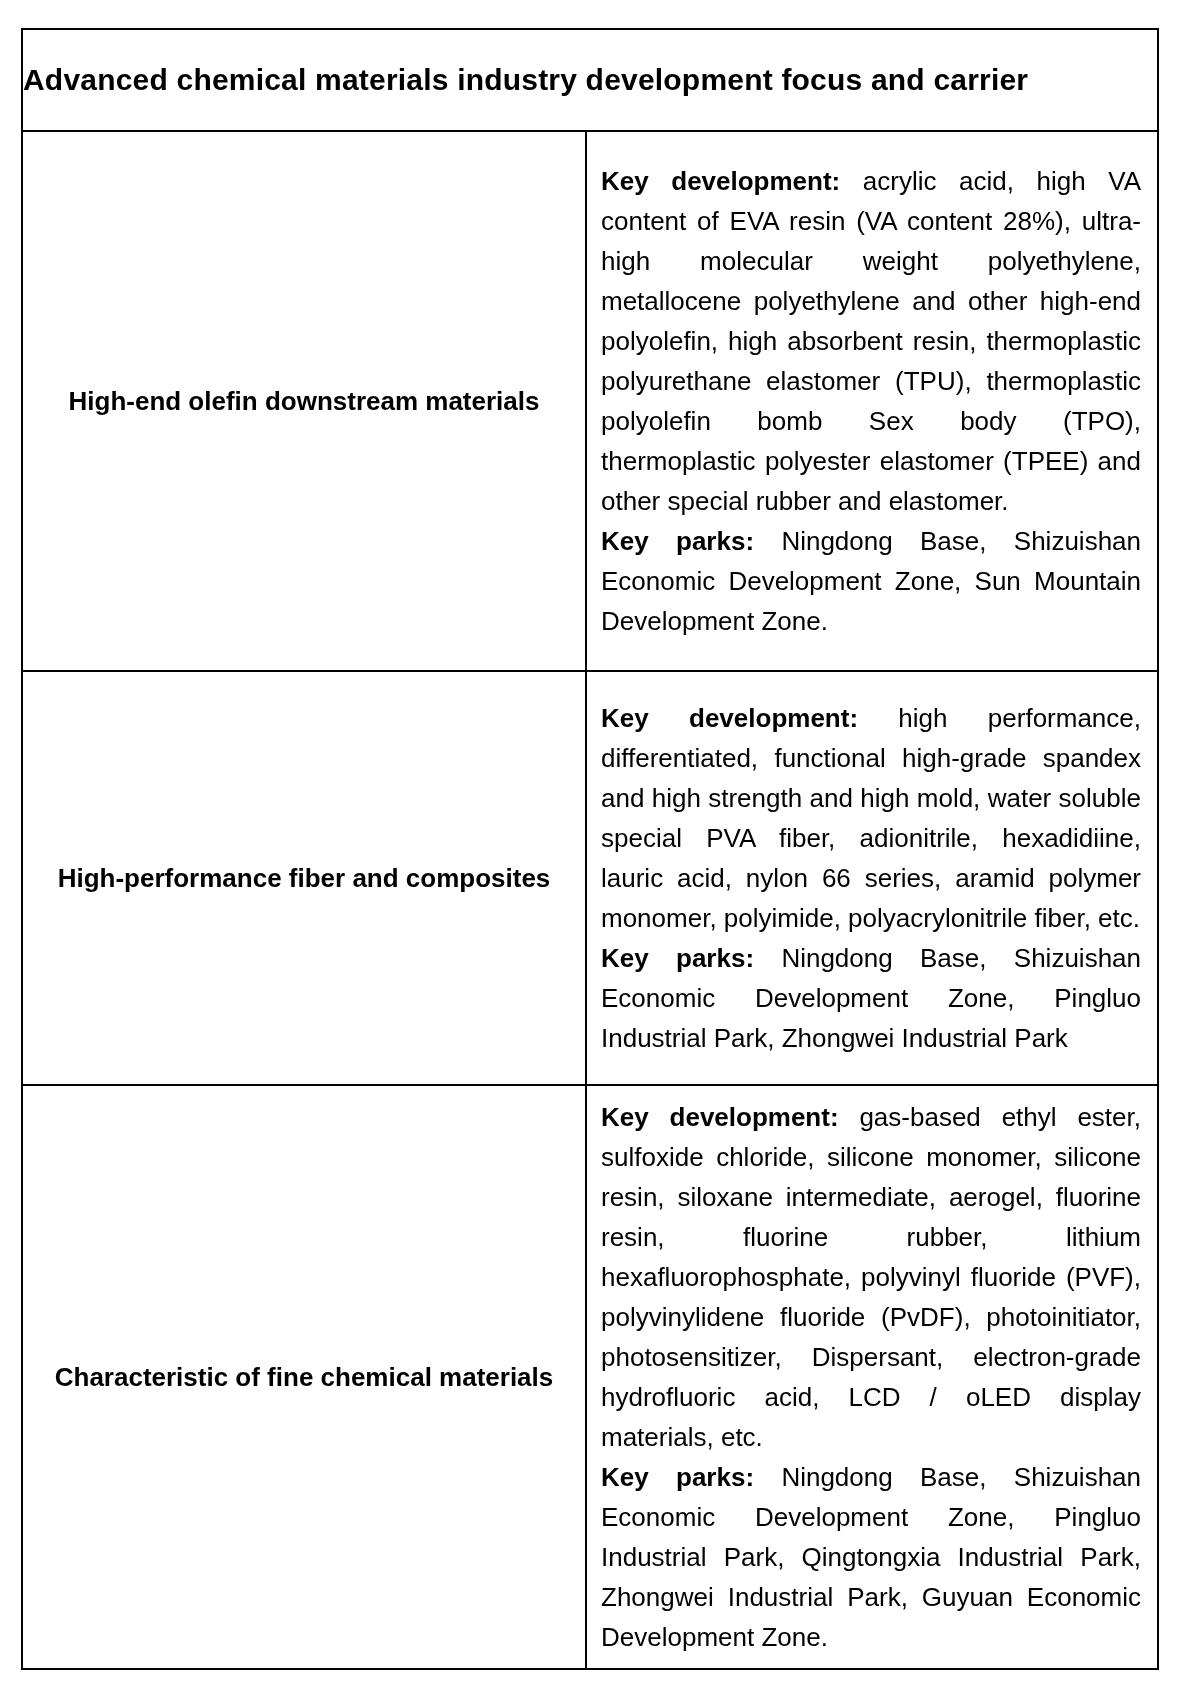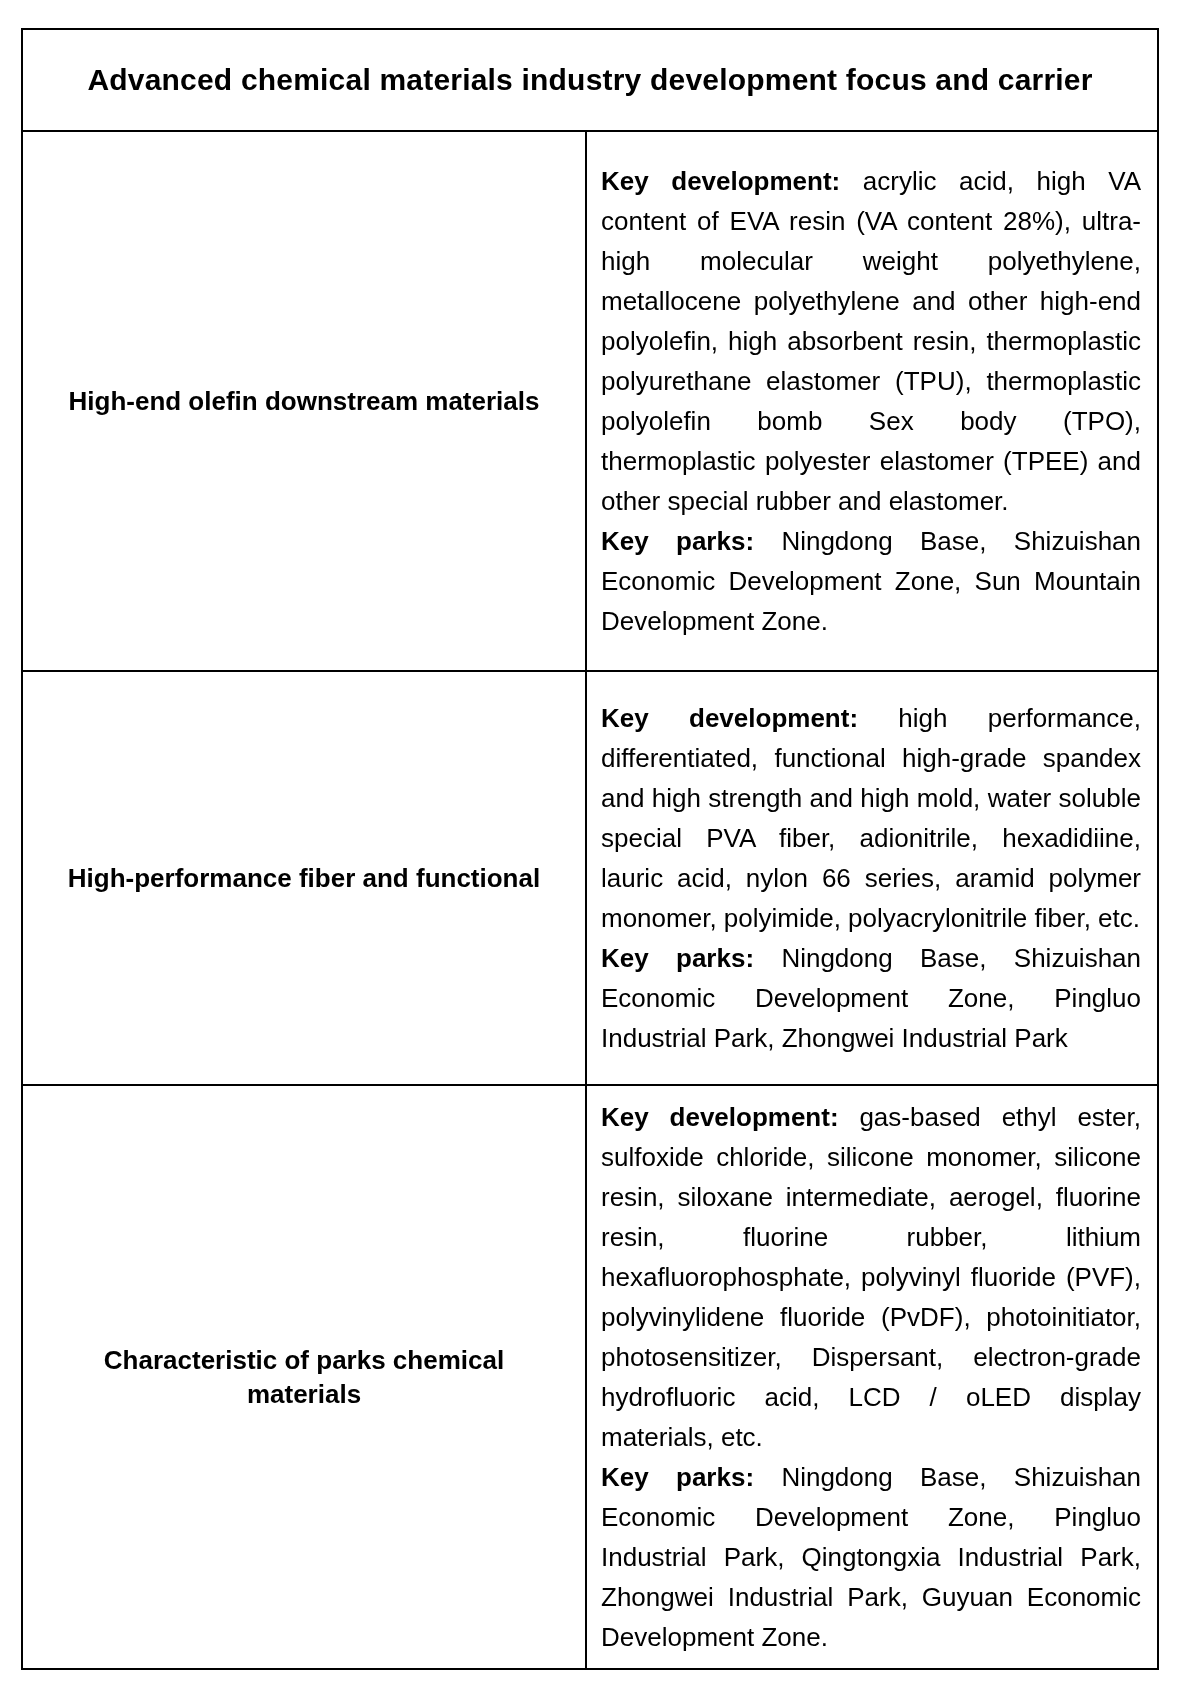--- a/index.html
+++ b/index.html
@@ -24,21 +24,20 @@
     table-layout: fixed;
   }
   .focus-table td {
     border: 2px solid #000000;
     vertical-align: middle;
   }
   .col-left  { width: 564px; }
   .col-right { width: 572px; }
   .title-cell {
     height: 102px;
-    text-align: center;
     font-weight: bold;
     font-size: 30px;
     letter-spacing: 0.2px;
   }
   .category-cell {
     text-align: center;
     font-weight: bold;
     font-size: 26px;
     line-height: 34px;
     padding: 0 24px;
@@ -73,29 +72,29 @@
 
       <tr class="row-1">
         <td class="category-cell">High-end olefin downstream materials</td>
         <td class="details-cell">
           <p><strong>Key development:</strong><span> acrylic acid, high VA content of EVA resin (VA content 28%), ultra-high molecular weight polyethylene, metallocene polyethylene and other high-end polyolefin, high absorbent resin, thermoplastic polyurethane elastomer (TPU), thermoplastic polyolefin bomb Sex body (TPO), thermoplastic polyester elastomer (TPEE) and other special rubber and elastomer.</span></p>
           <p><strong>Key parks:</strong><span> Ningdong Base, Shizuishan Economic Development Zone, Sun Mountain Development Zone.</span></p>
         </td>
       </tr>
 
       <tr class="row-2">
-        <td class="category-cell">High-performance fiber and functional</td>
+        <td class="category-cell">High-performance fiber and composites</td>
         <td class="details-cell">
           <p><strong>Key development:</strong><span> high performance, differentiated, functional high-grade spandex and high strength and high mold, water soluble special PVA fiber, adionitrile, hexadidiine, lauric acid, nylon 66 series, aramid polymer monomer, polyimide, polyacrylonitrile fiber, etc.</span></p>
           <p><strong>Key parks:</strong><span> Ningdong Base, Shizuishan Economic Development Zone, Pingluo Industrial Park, Zhongwei Industrial Park</span></p>
         </td>
       </tr>
 
       <tr class="row-3">
-        <td class="category-cell">Characteristic of parks chemical materials</td>
+        <td class="category-cell">Characteristic of fine chemical materials</td>
         <td class="details-cell">
           <p><strong>Key development:</strong><span> gas-based ethyl ester, sulfoxide chloride, silicone monomer, silicone resin, siloxane intermediate, aerogel, fluorine resin, fluorine rubber, lithium hexafluorophosphate, polyvinyl fluoride (PVF), polyvinylidene fluoride (PvDF), photoinitiator, photosensitizer, Dispersant, electron-grade hydrofluoric acid, LCD / oLED display materials, etc.</span></p>
           <p><strong>Key parks:</strong><span> Ningdong Base, Shizuishan Economic Development Zone, Pingluo Industrial Park, Qingtongxia Industrial Park, Zhongwei Industrial Park, Guyuan Economic Development Zone.</span></p>
         </td>
       </tr>
     </tbody>
   </table>
 </div>
 
 </body></html>

